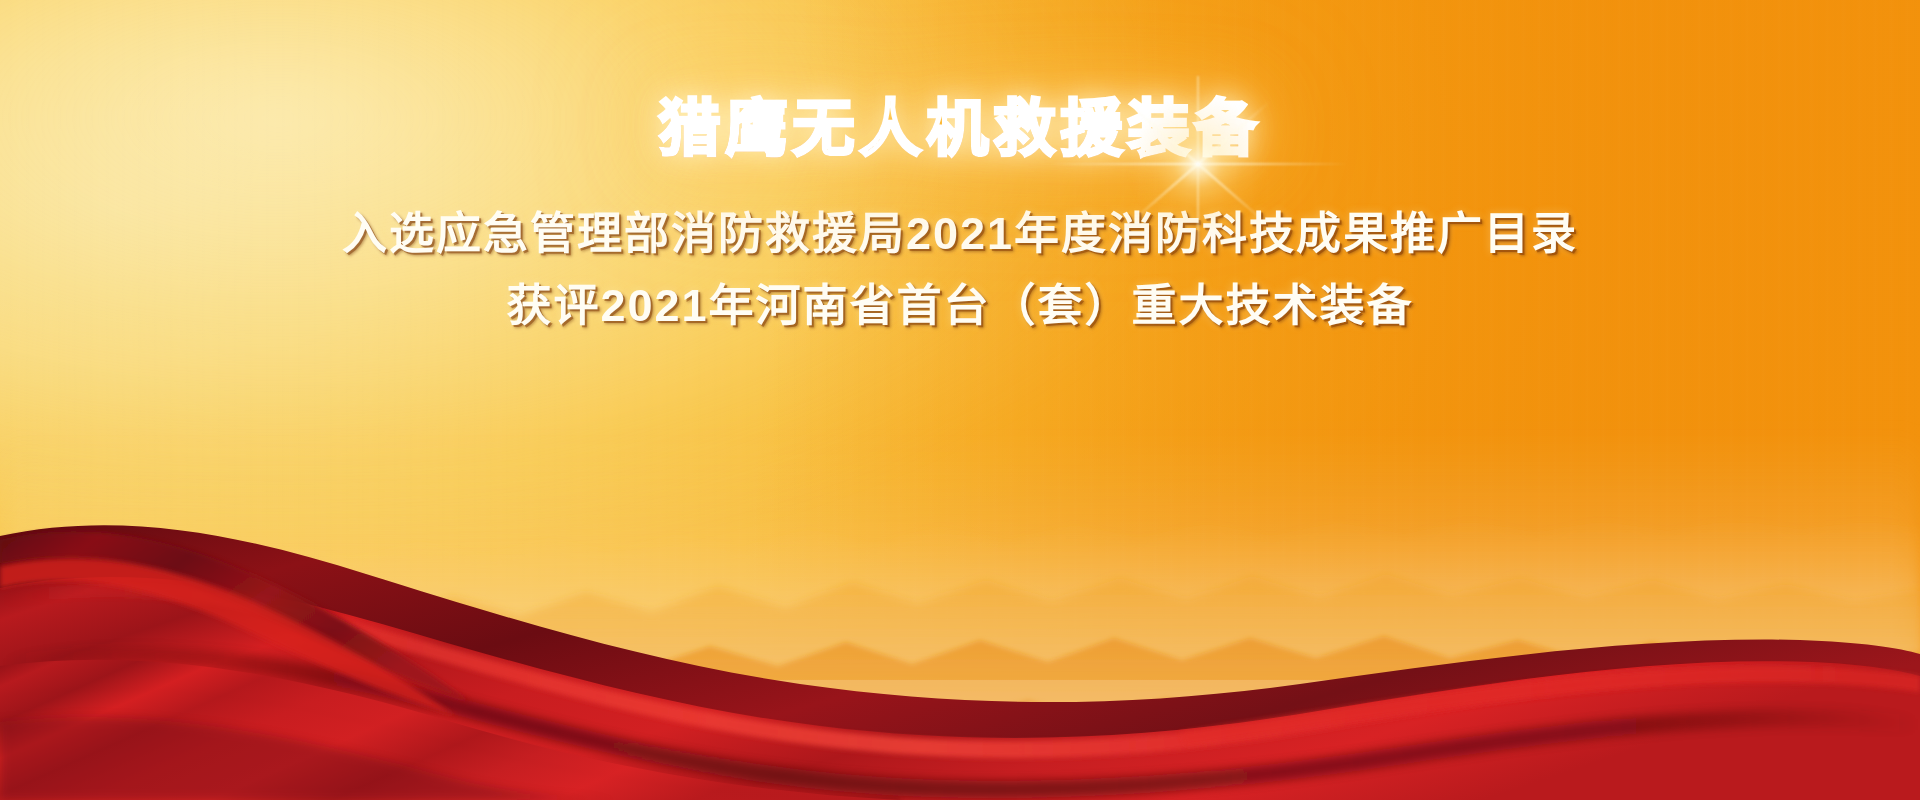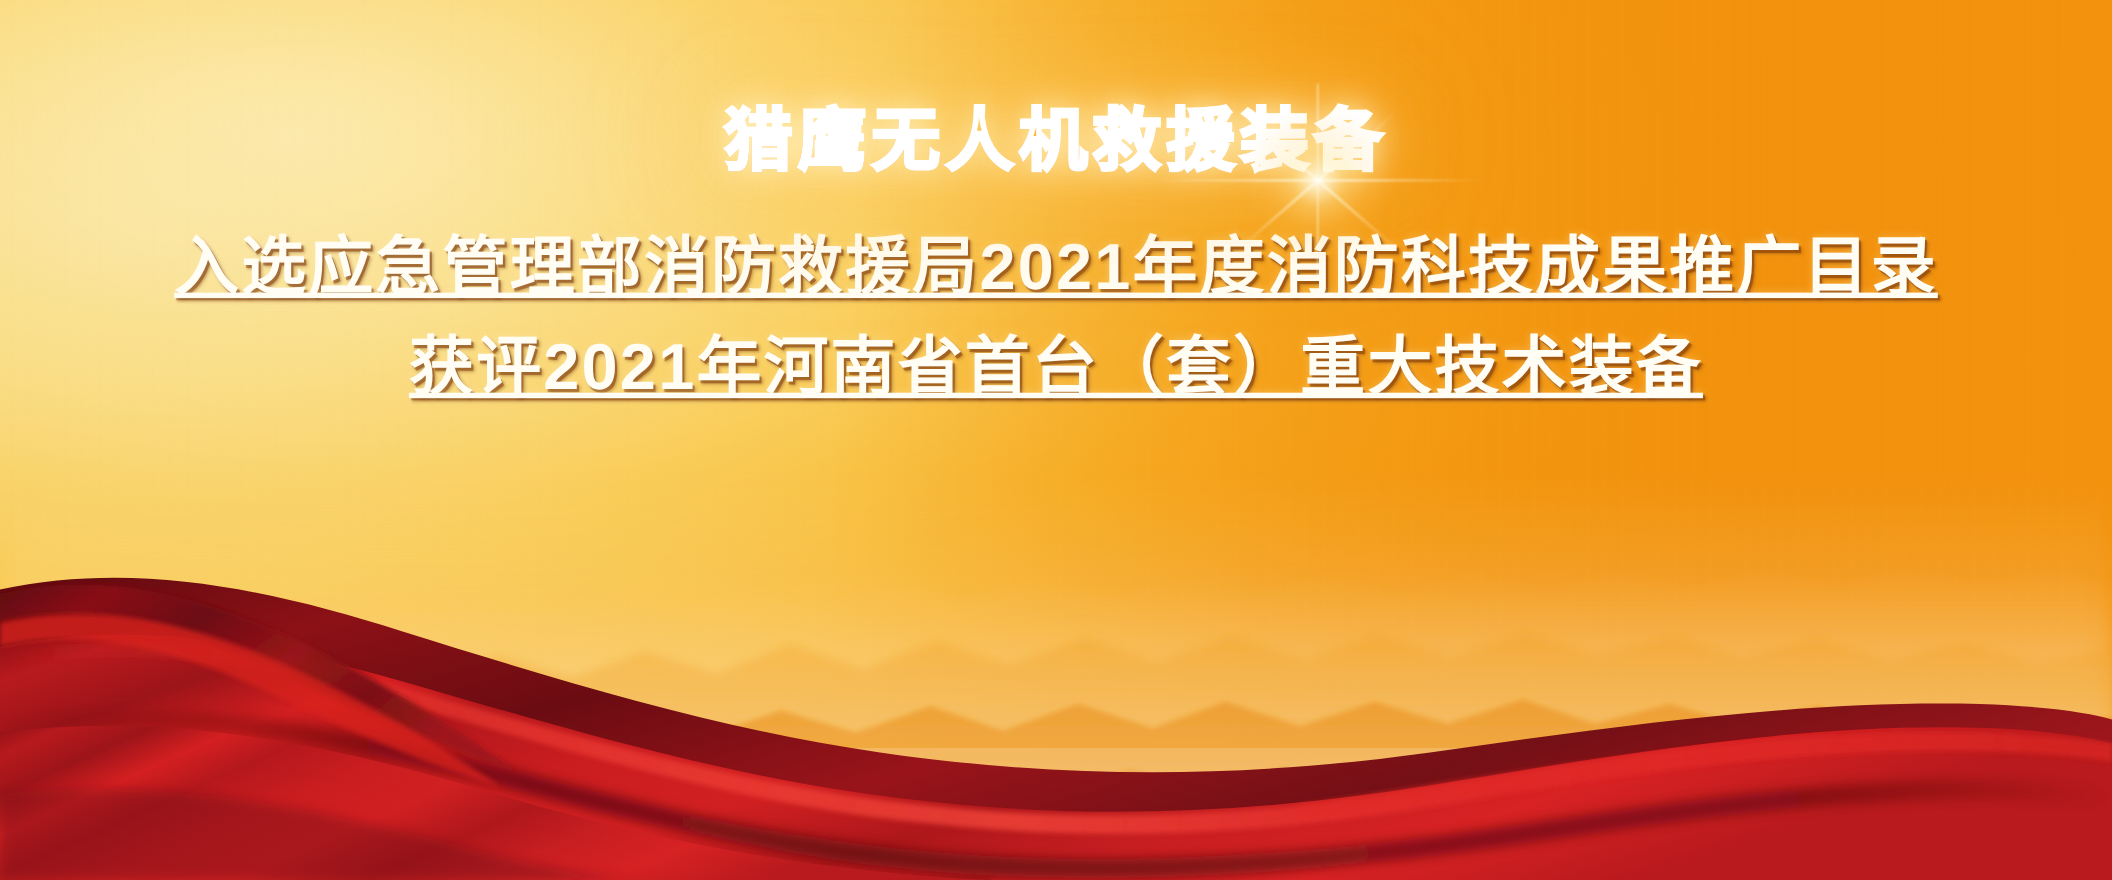--- a/index.html
+++ b/index.html
@@ -187,30 +187,29 @@
     padding: 0 6px;
   }
 
   .sub-block {
     margin-top: 42px;
   }
 
   .sub-line {
     font-family: "Liberation Sans", "DejaVu Sans", sans-serif;
     font-weight: 700;
-    font-size: 59px;
+    font-size: 45px;
     letter-spacing: 2px;
     line-height: 1.30;
     color: #FFFDF4;
     text-shadow:
        2px 2px 0   rgba(126,52,4,0.45),
        3px 3px 3px rgba(110,45,3,0.42),
        0   0   8px rgba(255,236,180,0.35);
     white-space: nowrap;
-    text-decoration: underline;
   }
   .sub-line + .sub-line { margin-top: 14px; }
 </style>
 </head>
 <body>
 
 <div class="banner">
 
   <div class="bg-base"></div>
   <div class="bg-bloom-tl"></div>

